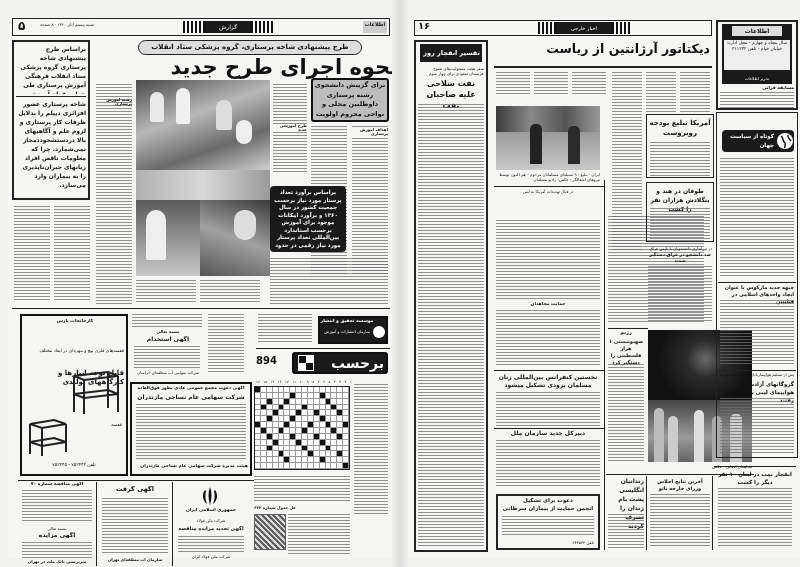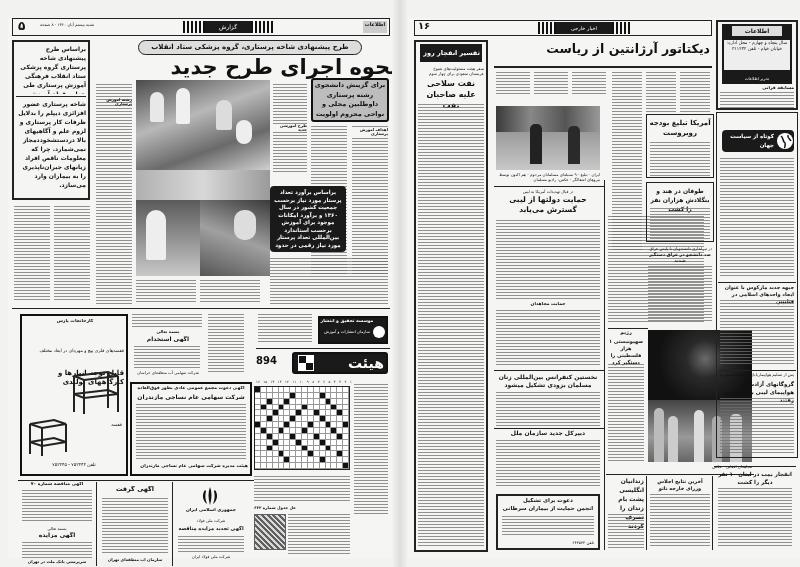--- a/index.html
+++ b/index.html
@@ -146,21 +146,21 @@
   <div class="dbox inv" style="left:310px;top:298px;width:70px;height:28px;"></div>
   <div class="txt head center" style="left:312px;top:301px;width:54px;font-size:4.5px;color:#fff;text-align:center;">موسسه تحقیق و انتشار</div>
   <div class="txt small center" style="left:312px;top:311px;width:54px;font-size:4px;color:#fff;text-align:center;">سازمان انتشارات و آموزش</div>
   <div class="abs" style="left:365px;top:308px;width:12px;height:12px;border-radius:50%;background:#fff;"></div>
   <div class="lines" style="left:250px;top:296px;width:54px;height:30px;"></div>
 
   <div class="rule" style="left:248px;top:330px;width:134px;height:1px;"></div>
   <div class="txt head" style="left:248px;top:338px;width:30px;font-size:10px;text-align:left;direction:ltr;">894</div>
   <div class="dbox inv" style="left:284px;top:334px;width:96px;height:22px;border-radius:3px;"></div>
   <div class="abs" style="left:290px;top:337px;width:14px;height:14px;background:conic-gradient(#fff 0 25%,#111 0 50%,#fff 0 75%,#111 0);border:1px solid #fff;"></div>
-  <div class="txt head" style="left:310px;top:335px;width:66px;font-size:14px;line-height:20px;color:#fff;">هیئت</div>
+  <div class="txt head" style="left:310px;top:335px;width:66px;font-size:14px;line-height:20px;color:#fff;">برحسب</div>
 
   <div class="abs small" style="left:248px;top:362px;width:96px;display:flex;justify-content:space-between;font-size:3.5px;">
     <span>۱۶</span>
       <span>۱۵</span>
       <span>۱۴</span>
       <span>۱۳</span>
       <span>۱۲</span>
       <span>۱۱</span>
       <span>۱۰</span>
       <span>۹</span>
@@ -433,21 +433,20 @@
 
   <div class="photo" style="left:88px;top:88px;width:104px;height:64px;background:linear-gradient(180deg,#6a6a6a 0%,#9a9a9a 40%,#c8c8c8 100%);">
     <div class="abs" style="left:0;top:0;width:104px;height:26px;background:linear-gradient(90deg,#3a3a3a,#888,#555,#999);"></div>
     <div class="abs" style="left:34px;top:18px;width:12px;height:40px;background:#222;border-radius:5px 5px 0 0;"></div>
     <div class="abs" style="left:72px;top:20px;width:12px;height:38px;background:#2a2a2a;border-radius:5px 5px 0 0;"></div>
   </div>
   <div class="txt small" style="left:88px;top:154px;width:104px;font-size:4px;line-height:5px;">ایران - تبلیغ - ۹ سنبله‌ای مسلمانان مرحوم - هم اکنون توسط نیروهای اشغالگر - عکس: رادیو مسلمان</div>
 
   <div class="rule" style="left:86px;top:168px;width:110px;height:1px;"></div>
   <div class="txt small center" style="left:88px;top:171px;width:104px;font-size:4px;text-align:center;">در قبال تهدیدات آمریکا به لیبی</div>
-  <div class="txt head center" style="left:88px;top:177px;width:104px;font-size:7.5px;line-height:10px;text-align:center;">حمایت دولتها از لیبی گسترش می‌یابد</div>
   <div class="lines" style="left:88px;top:202px;width:104px;height:80px;"></div>
   <div class="txt head small center" style="left:88px;top:284px;width:104px;font-size:4.5px;text-align:center;">حمایت مجاهدان</div>
   <div class="lines" style="left:88px;top:292px;width:104px;height:56px;"></div>
 
   <div class="rule" style="left:86px;top:352px;width:110px;height:1px;"></div>
   <div class="txt head center" style="left:88px;top:355px;width:104px;font-size:6px;line-height:8px;text-align:center;">نخستین کنفرانس بین‌المللی زنان مسلمان بزودی تشکیل میشود</div>
   <div class="lines" style="left:88px;top:374px;width:104px;height:34px;"></div>
   <div class="rule" style="left:86px;top:410px;width:110px;height:1px;"></div>
   <div class="txt head center" style="left:88px;top:412px;width:104px;font-size:6px;text-align:center;">دبیرکل جدید سازمان ملل</div>
   <div class="lines" style="left:88px;top:422px;width:104px;height:48px;"></div>

